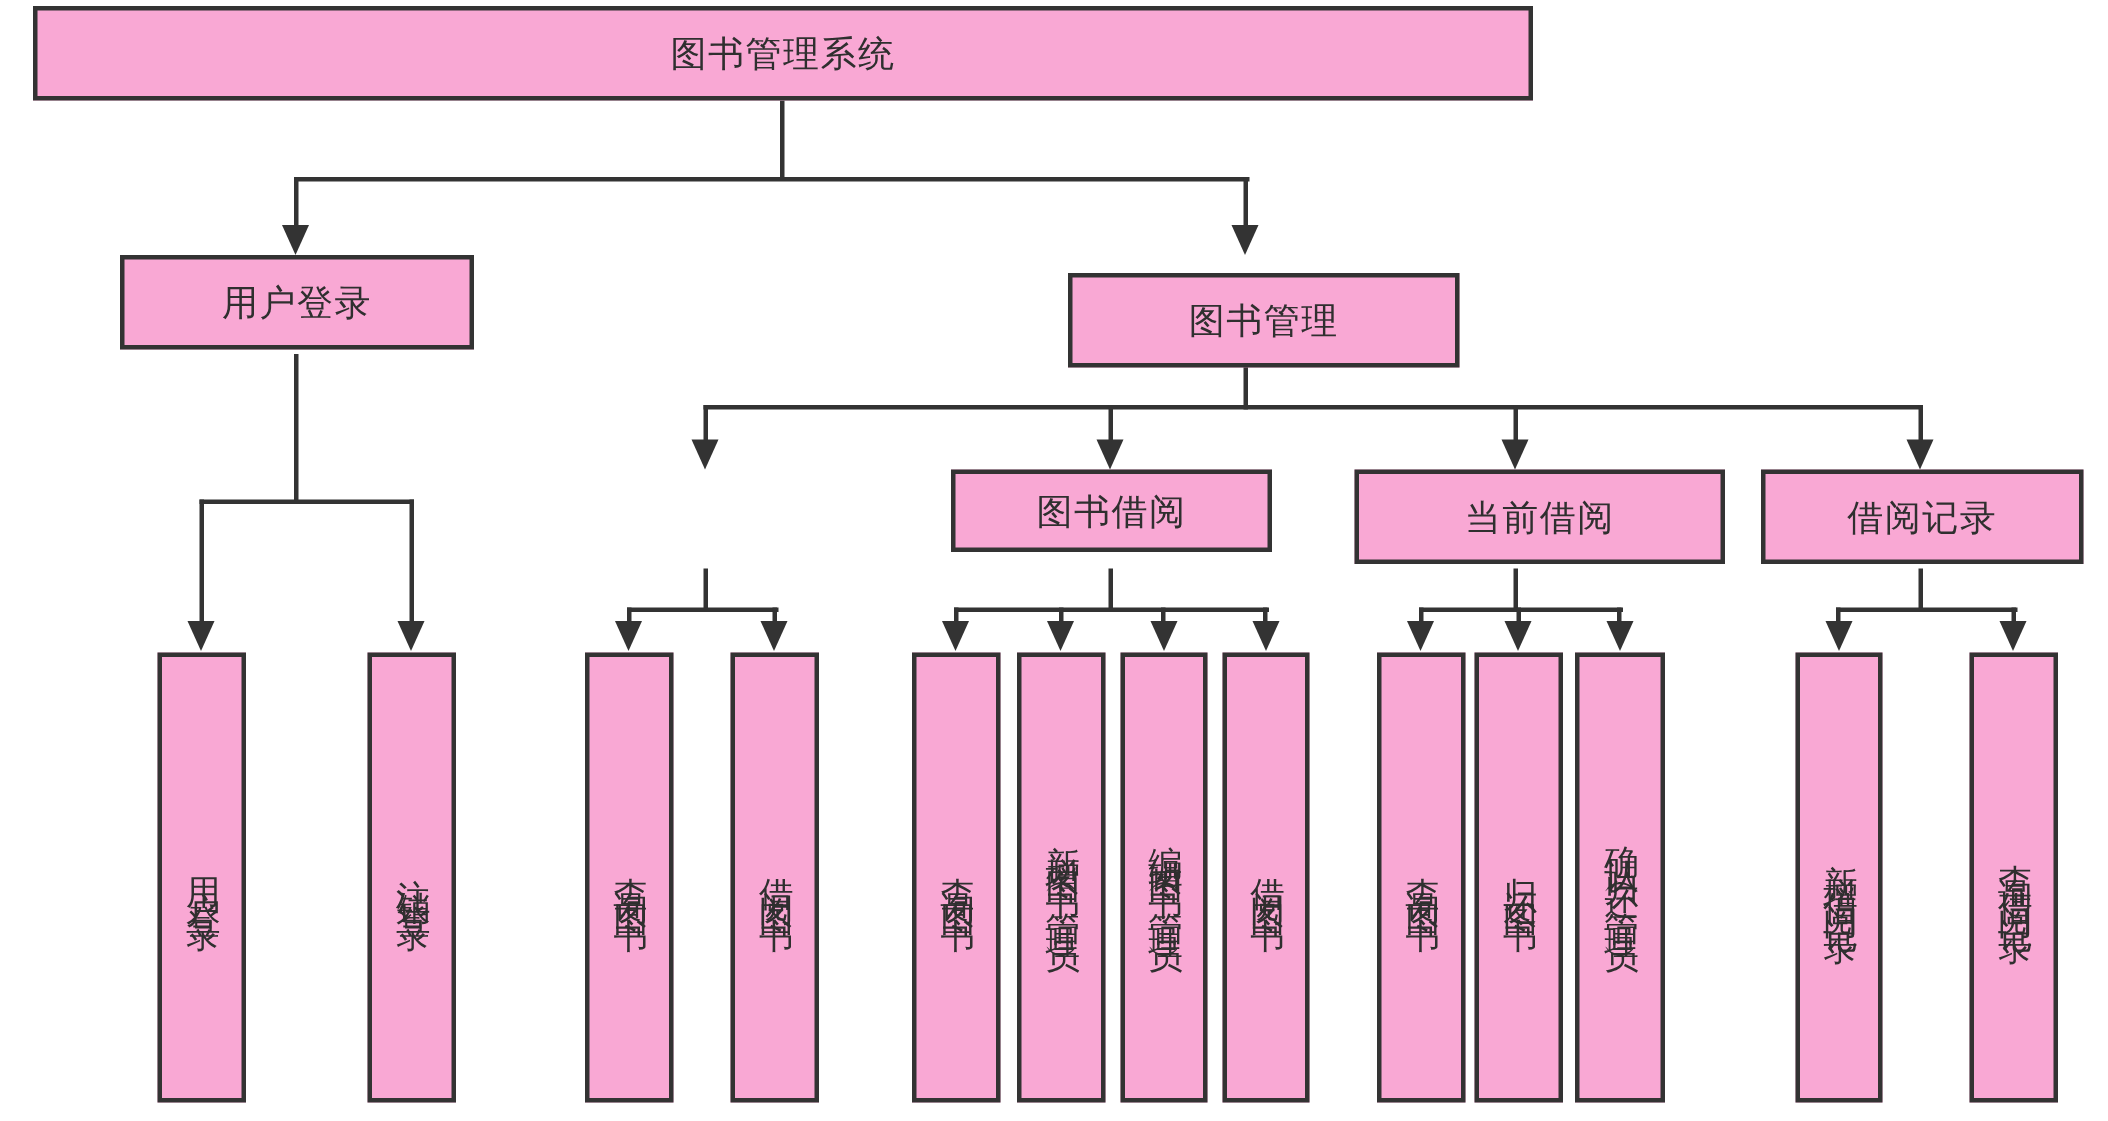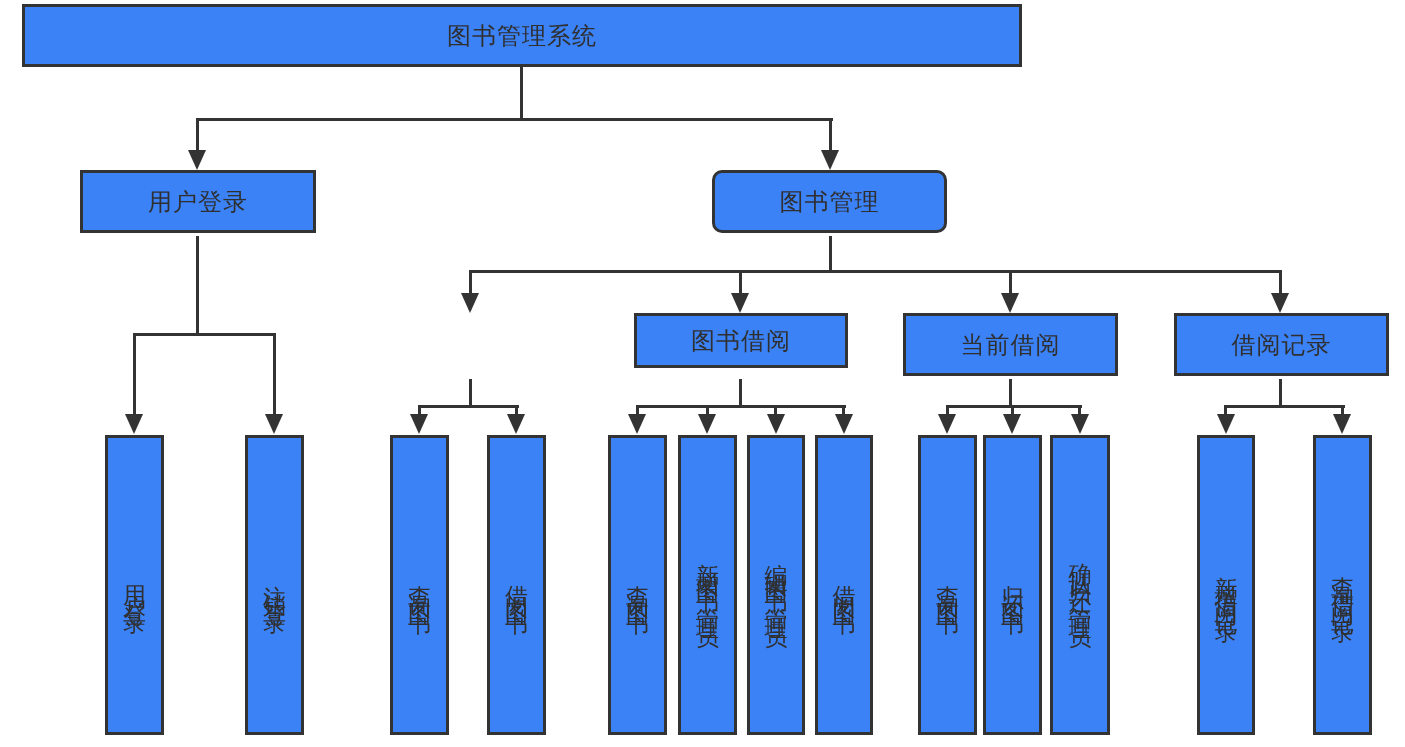--- a/index.html
+++ b/index.html
@@ -15,21 +15,21 @@
     background:var(--bg);
     overflow:hidden;
     font-family:"DejaVu Sans","Liberation Sans",sans-serif;
     color:var(--text);
   }
   
   .node{
     position:absolute;
     box-sizing:border-box;
     border:3px solid var(--line);
-    background:#3b82f6;
+    background:#f9a8d4;
     display:flex;
     align-items:center;
     justify-content:center;
     font-size:24px;
     letter-spacing:1px;
     text-align:center;
     z-index:2;
   }
   .vnode{
     writing-mode:vertical-rl;
@@ -121,26 +121,26 @@
   <div class="h" style="left:1224px;top:405px;width:121px;"></div>
   <div class="v" style="left:1224px;top:405px;height:11px;"></div>
   <div class="arw" style="left:1217px;top:414px;"></div>
   <div class="v" style="left:1341px;top:405px;height:11px;"></div>
   <div class="arw" style="left:1333px;top:414px;"></div>
 
   <div class="node" style="left:22px;top:4px;width:1000px;height:63px;">图书管理系统</div>
 
   <div class="node" style="left:80px;top:170px;width:236px;height:63px;">用户登录</div>
 
-  <div class="node" style="left:712px;top:170px;width:235px;height:63px;border-radius:10px;">图书管理</div>
+  <div class="node" style="left:712px;top:182px;width:261px;height:63px;">图书管理</div>
 
 
   <div class="node" style="left:634px;top:313px;width:214px;height:55px;font-family:Liberation Mono, monospace;">图书借阅</div>
 
-  <div class="node" style="left:903px;top:313px;width:215px;height:63px;font-family:Liberation Serif, serif;">当前借阅</div>
+  <div class="node" style="left:903px;top:313px;width:247px;height:63px;font-family:Liberation Serif, serif;">当前借阅</div>
 
   <div class="node" style="left:1174px;top:313px;width:215px;height:63px;">借阅记录</div>
 
   <div class="node vnode" style="left:105px;top:435px;width:59px;height:300px;">用户登录</div>
 
   <div class="node vnode" style="left:245px;top:435px;width:59px;height:300px;">注销登录</div>
 
   <div class="node vnode" style="left:390px;top:435px;width:59px;height:300px;">查询图书</div>
 
   <div class="node vnode" style="left:487px;top:435px;width:59px;height:300px;">借阅图书</div>

